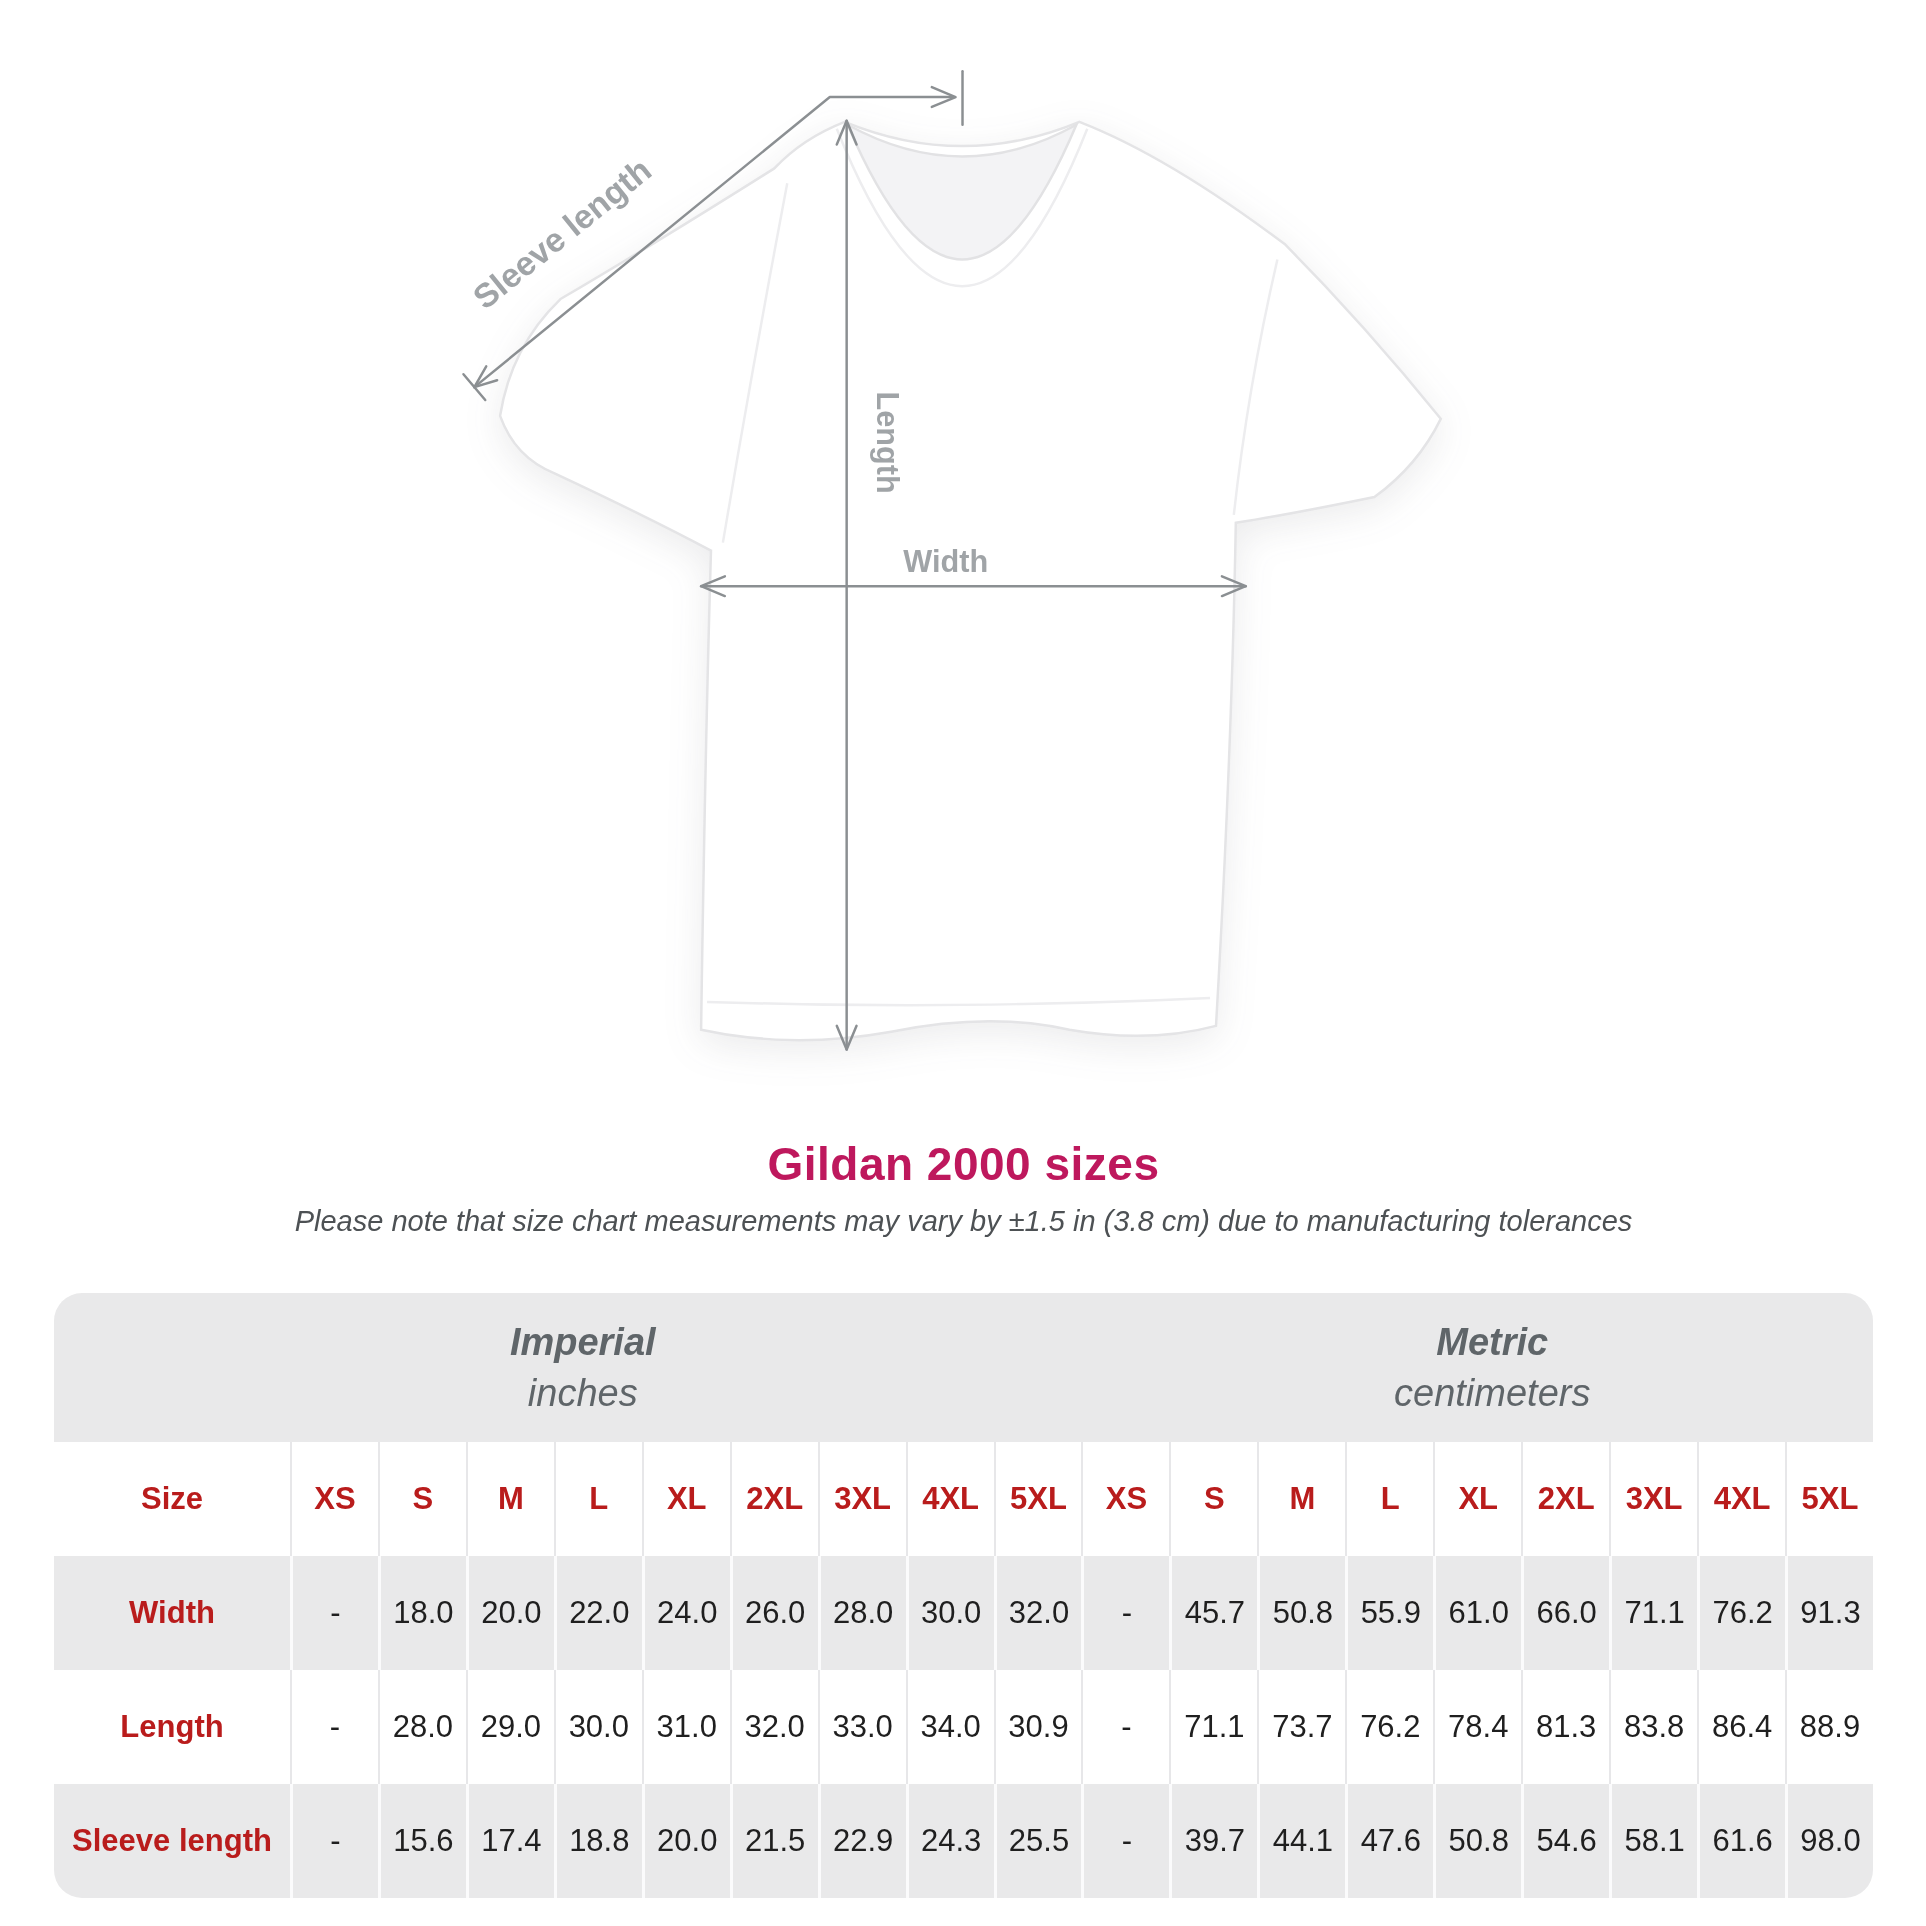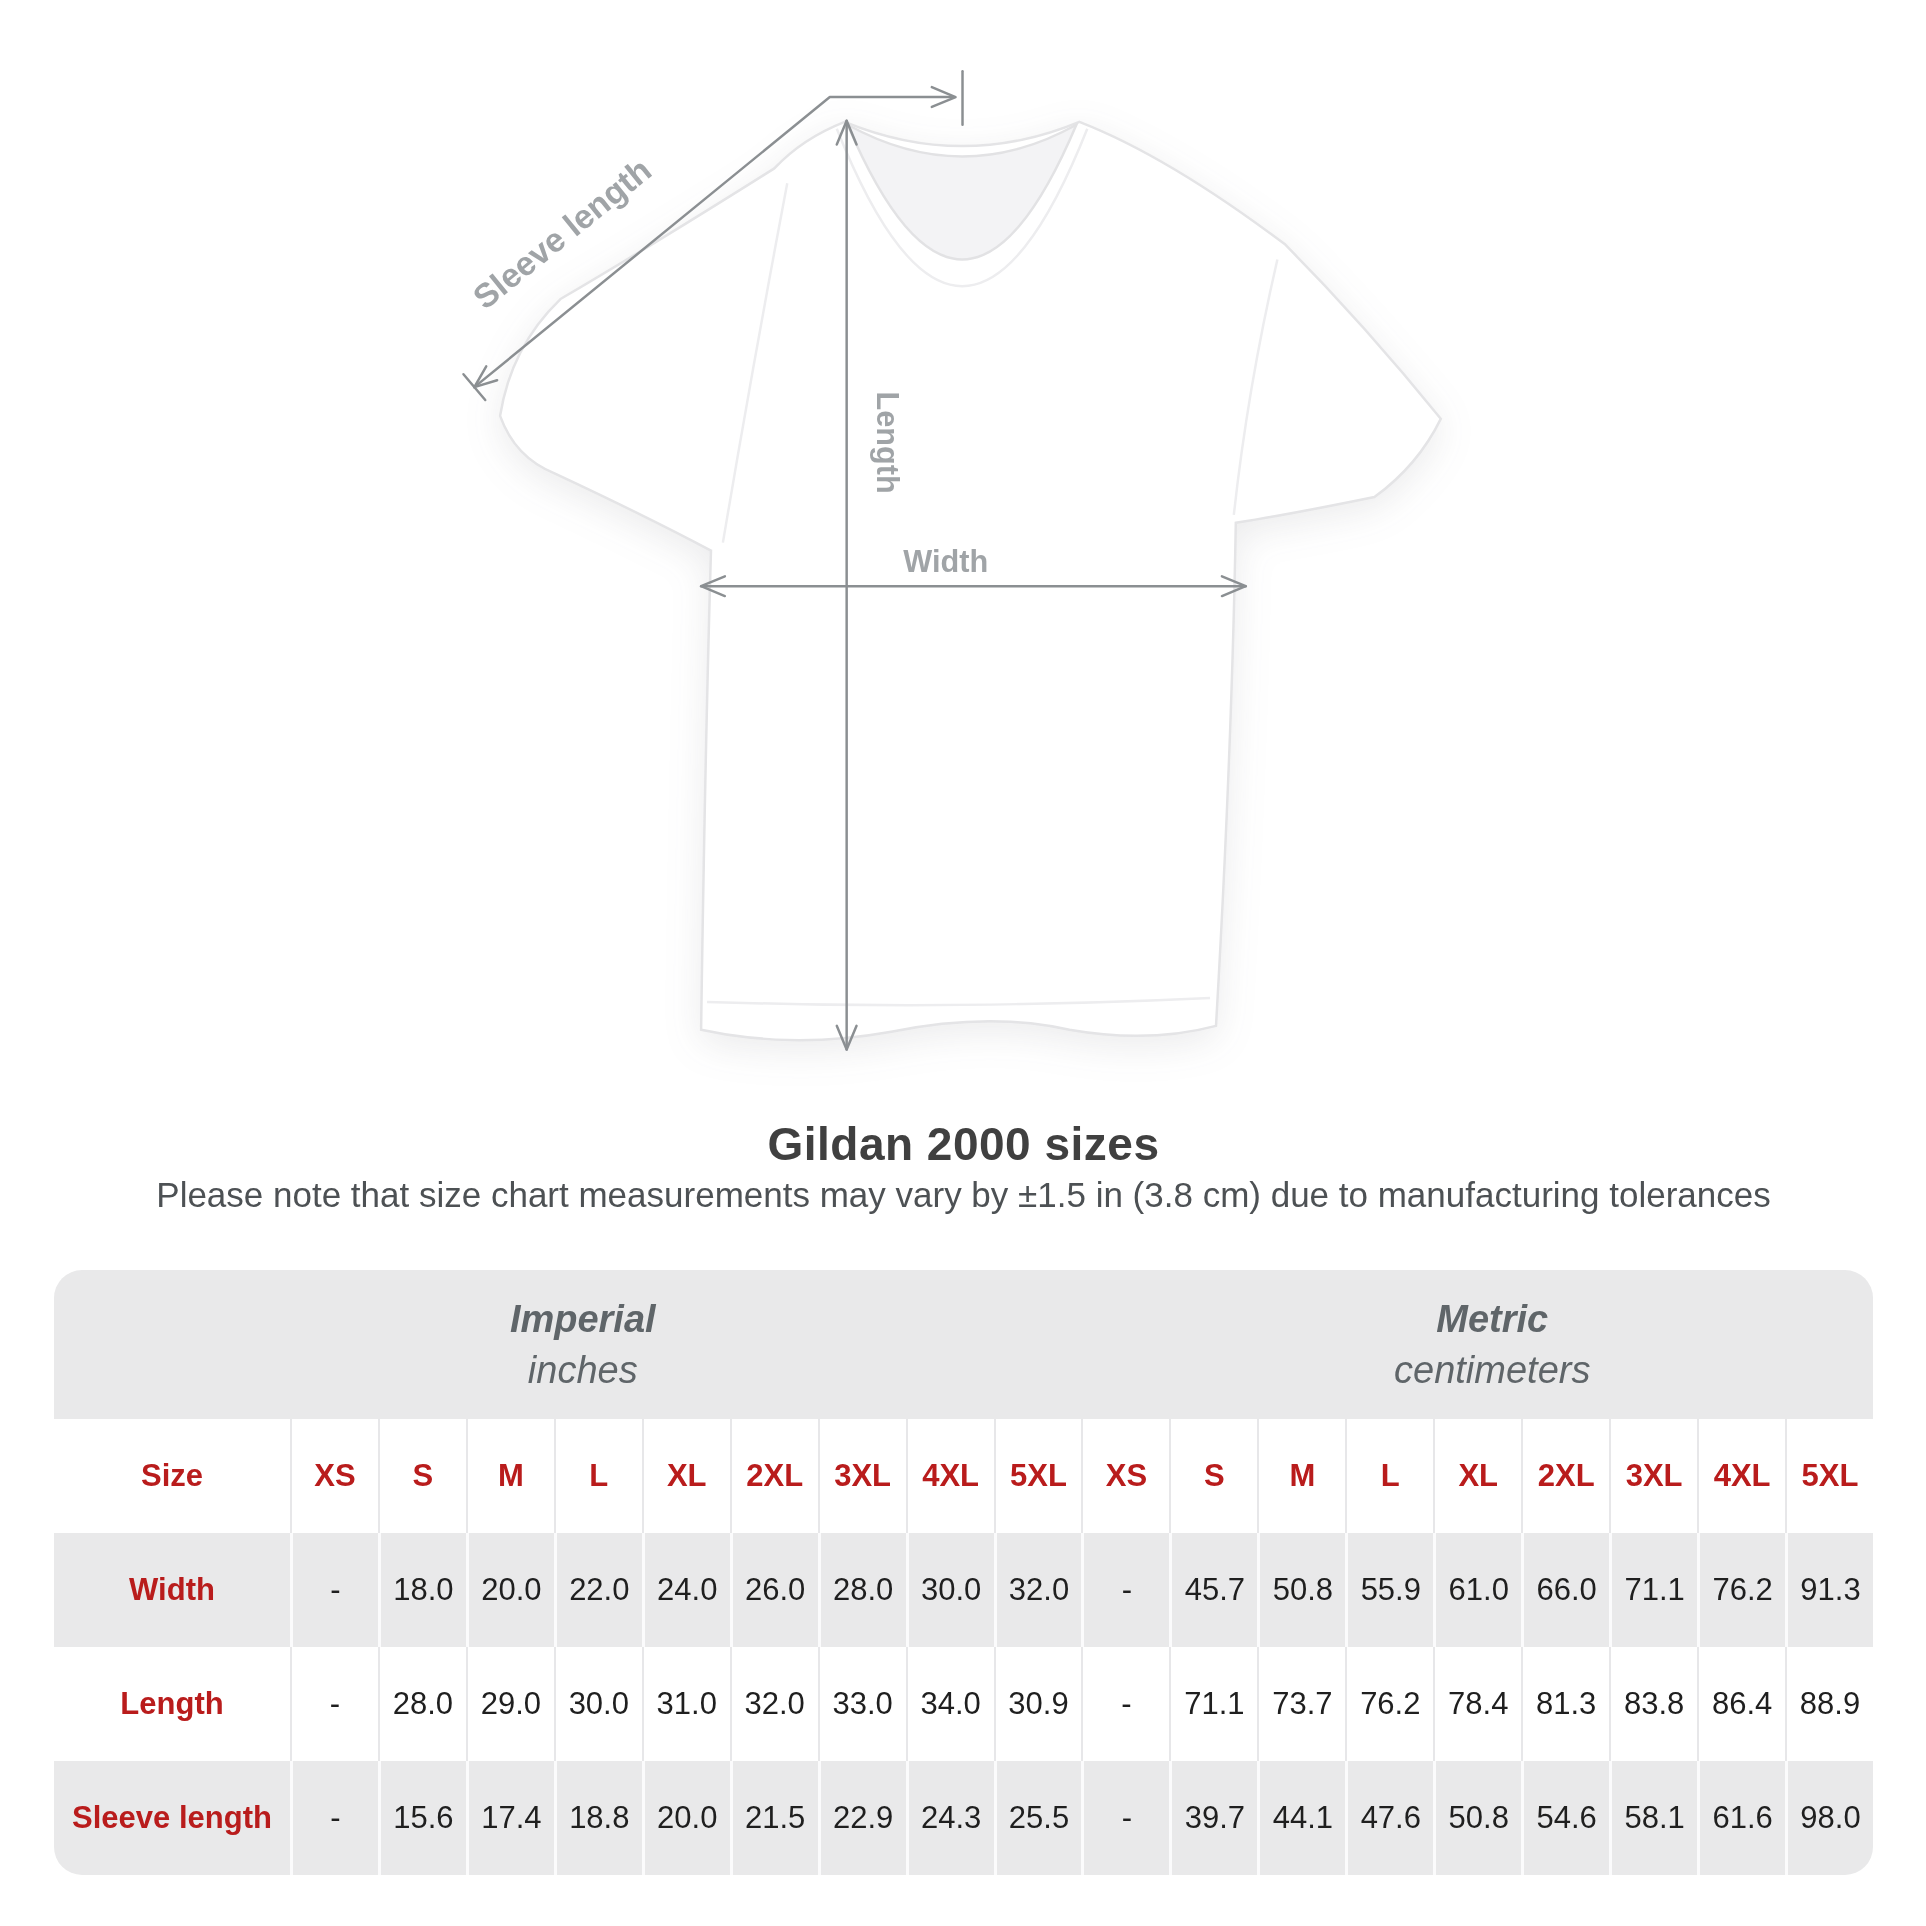--- a/index.html
+++ b/index.html
@@ -7,26 +7,26 @@
     width:1927px; height:1927px; overflow:hidden; position:relative;
     font-family:"Liberation Sans", sans-serif;
   }
   * { box-sizing:border-box; }
 
   
   .diagram-wrap { width:1927px; height:1109px; display:block; }
 
   
   .page-title {
-    margin-top:8px; text-align:center;
-    font-size:46px; font-weight:bold; color:#404040; letter-spacing:0.5px;
+    margin-top:28px; text-align:center;
+    font-size:46px; font-weight:bold; color:#be185d; letter-spacing:0.5px;
   }
   .page-subtitle {
-    margin-top:4px; text-align:center;
-    font-size:35px; color:#4d5154;
+    margin-top:14px; text-align:center;
+    font-size:29px; font-style:italic; color:#4d5154;
   }
 
   
   .size-table {
     margin:55px 54px 0 54px;
     border-radius:28px; overflow:hidden;
   }
   .unit-row {
     display:grid; grid-template-columns:236px repeat(18, 1fr);
     height:149px; background:#e9e9ea;

